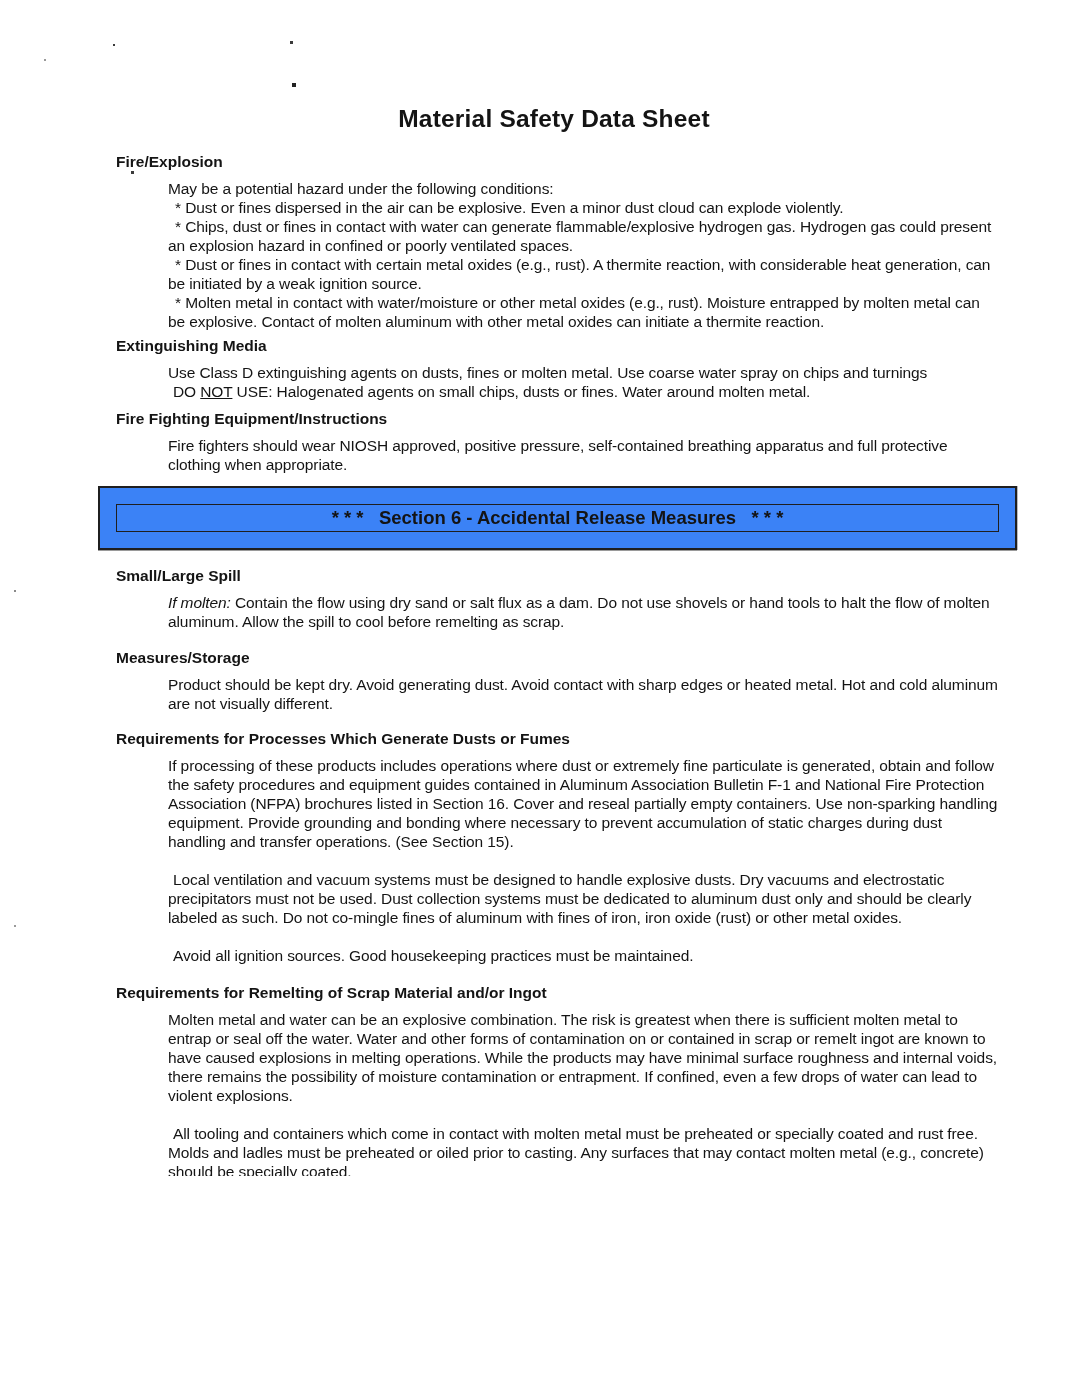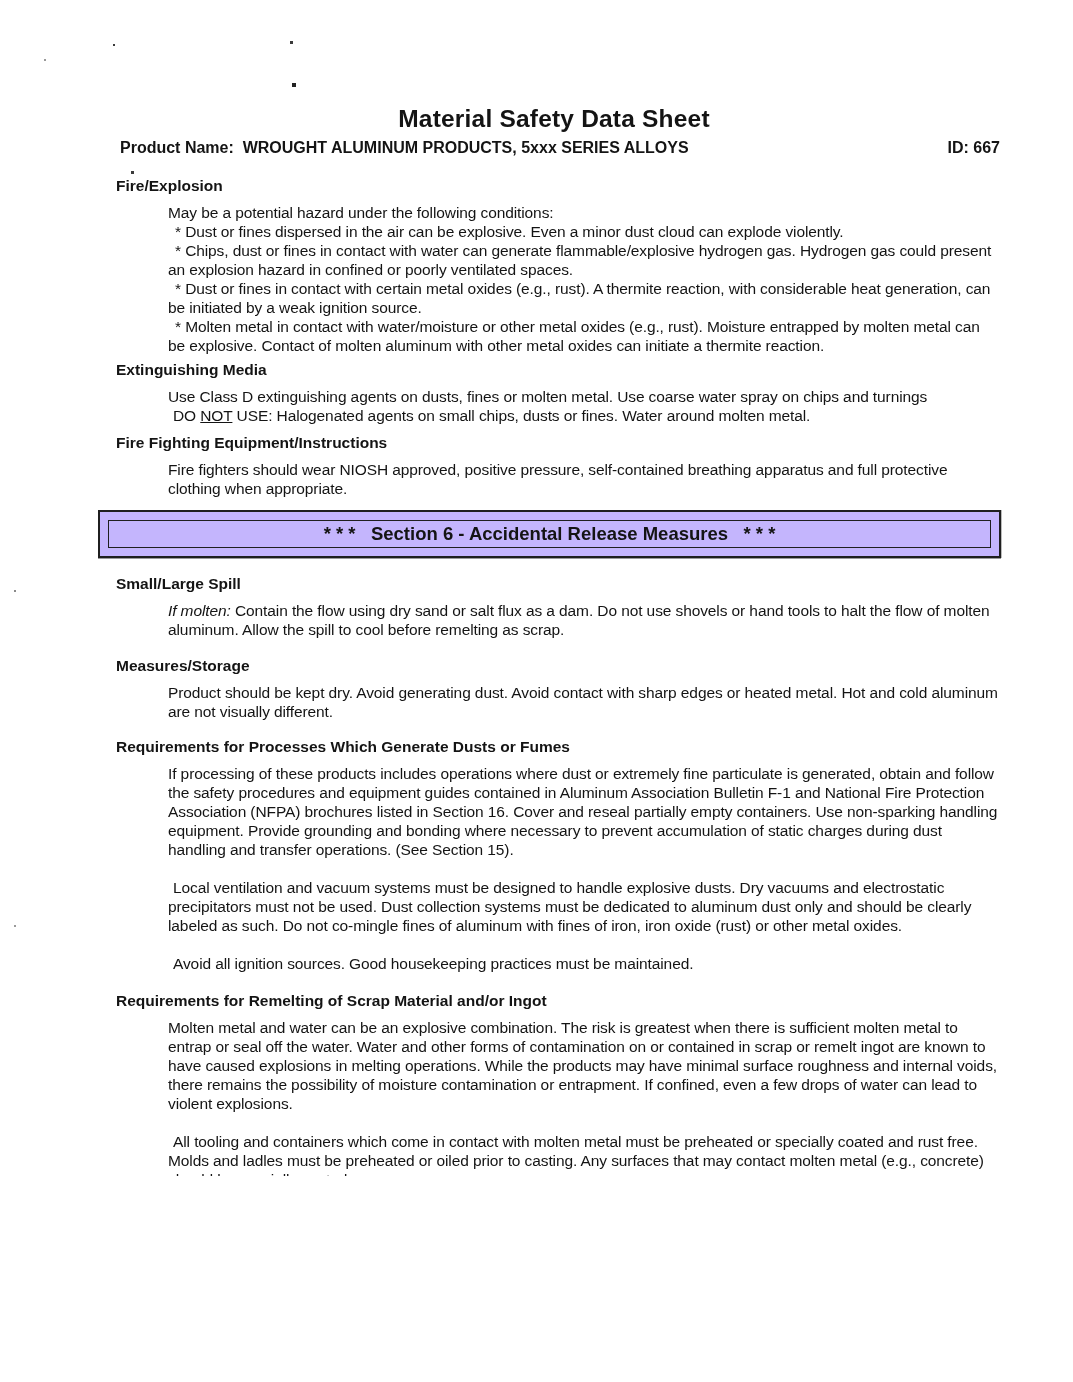--- a/index.html
+++ b/index.html
@@ -43,22 +43,22 @@
   .mt-ext{margin-top:5px;}
   .mt-banner6{margin-top:12px;}
   .mt-spill{margin-top:16px;}
   .mt-banner7{margin-top:15px;}
   .mt-handling{margin-top:17px;}
   .mt-reqd{margin-top:16px;}
   .mt-reqr{margin-top:18px;}
   .banner{
     margin-left:-10px;width:883px;
     border:2px solid #1f1f1f;
-    padding:8px;
-    background:#c4b5fd;
+    padding:16px;
+    background:#3b82f6;
     box-shadow:0 1px 0 #9a9a9a, 1px 0 0 #bbb;
   }
   .banner-inner{
     border:1px solid #1f1f1f;
     padding:2px 0;
     text-align:center;
     font-weight:bold;
     font-size:18.5px;line-height:22px;
     white-space:pre;
   }
@@ -83,27 +83,20 @@
 </style>
 </head>
 <body>
 
 <div class="page">
 
   <div class="content">
 
     <div class="doc-title">Material Safety Data Sheet</div>
 
-    <div class="product-row">
-      <div>
-        <span>Product Name:</span>&nbsp;
-        <span>WROUGHT ALUMINUM PRODUCTS, 5xxx SERIES ALLOYS</span>
-      </div>
-      <div>ID: 667</div>
-    </div>
 
     <h3 class="mt-fire">Fire/Explosion</h3>
     <div class="body-text">
       <p>May be a potential hazard under the following conditions:</p>
       <p class="bullet">* Dust or fines dispersed in the air can be explosive. Even a minor dust cloud can explode violently.</p>
       <p class="bullet">* Chips, dust or fines in contact with water can generate flammable/explosive hydrogen gas. Hydrogen gas could present an explosion hazard in confined or poorly ventilated spaces.</p>
       <p class="bullet">* Dust or fines in contact with certain metal oxides (e.g., rust). A thermite reaction, with considerable heat generation, can be initiated by a weak ignition source.</p>
       <p class="bullet">* Molten metal in contact with water/moisture or other metal oxides (e.g., rust). Moisture entrapped by molten metal can be explosive. Contact of molten aluminum with other metal oxides can initiate a thermite reaction.</p>
     </div>
 

